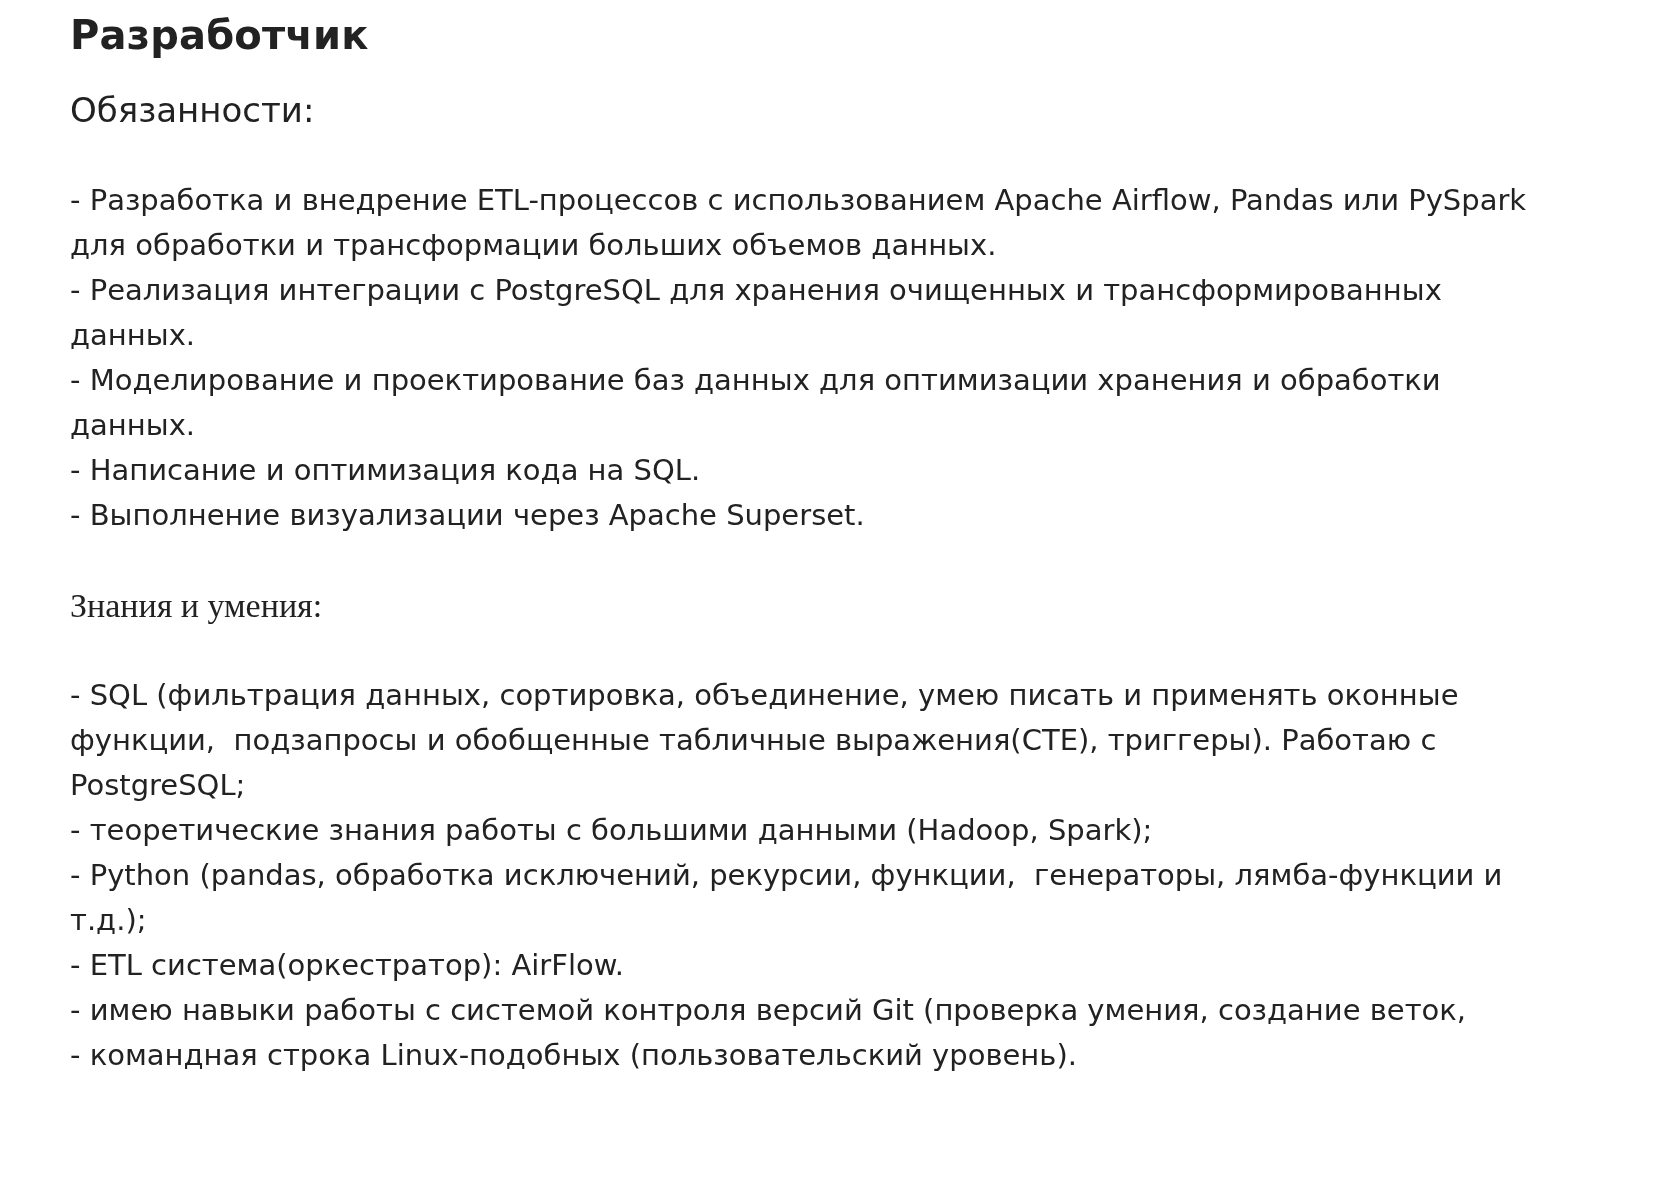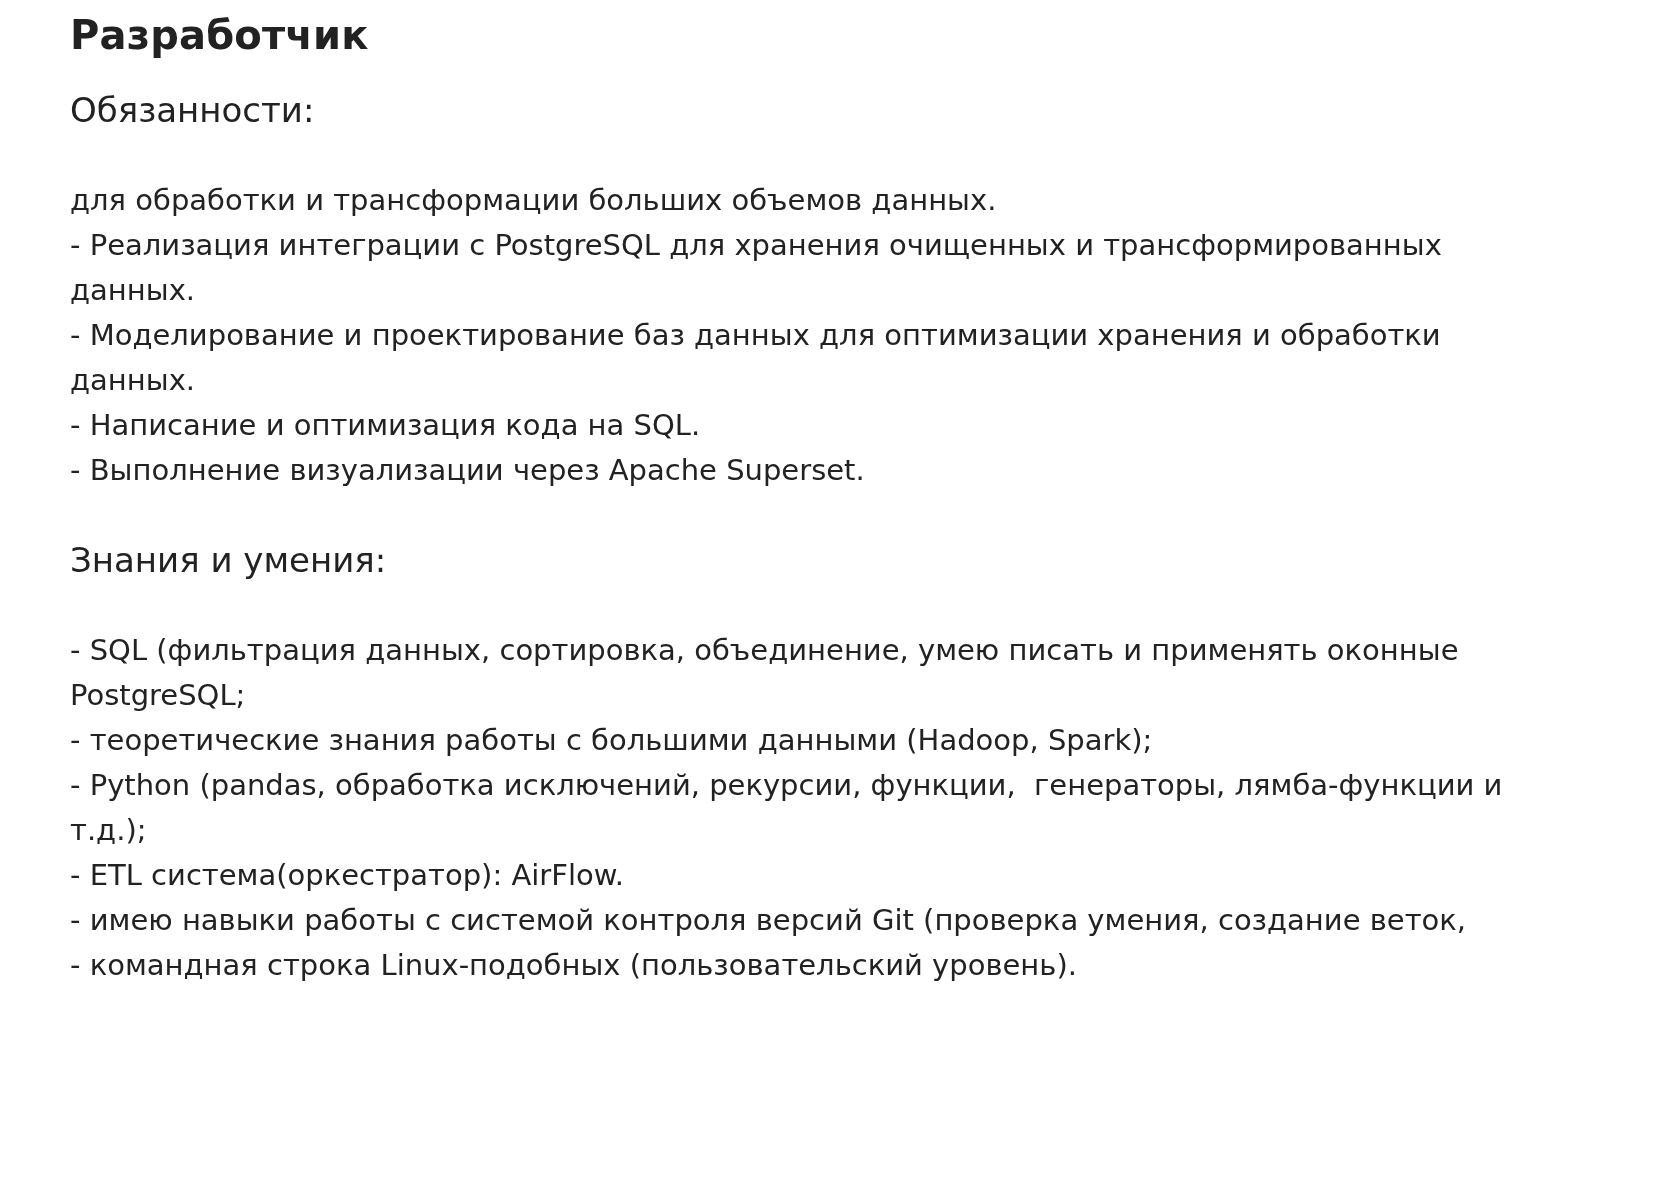--- a/index.html
+++ b/index.html
@@ -25,20 +25,21 @@
     letter-spacing: 0.2px;
   }
   .section-heading {
     font-size: 34px;
     line-height: 45px;
     font-weight: 400;
     margin: 0 0 45px 0;
   }
   .section + .section .section-heading {
     margin-top: 45px;
+    font-family: Liberation Serif, serif;
   }
   .bullet-list {
     margin: 0;
     padding: 0;
   }
   .bullet-item {
     margin: 0;
     padding: 0;
   }
   .text-line {
@@ -51,20 +52,21 @@
 <body>
 
 <main class="page">
 
   <h1 class="title">Разработчик</h1>
 
   <section class="section">
     <p class="section-heading">Обязанности:</p>
     <div class="bullet-list">
         <div class="bullet-item">
+          <div class="text-line">- Разработка и внедрение ETL-процессов с использованием Apache Airflow, Pandas или PySpark</div>
           <div class="text-line">для обработки и трансформации больших объемов данных.</div>
         </div>
         <div class="bullet-item">
           <div class="text-line">- Реализация интеграции с PostgreSQL для хранения очищенных и трансформированных</div>
           <div class="text-line">данных.</div>
         </div>
         <div class="bullet-item">
           <div class="text-line">- Моделирование и проектирование баз данных для оптимизации хранения и обработки</div>
           <div class="text-line">данных.</div>
         </div>
@@ -75,20 +77,21 @@
           <div class="text-line">- Выполнение визуализации через Apache Superset.</div>
         </div>
       </div>
   </section>
 
   <section class="section">
     <p class="section-heading">Знания и умения:</p>
     <div class="bullet-list">
         <div class="bullet-item">
           <div class="text-line">- SQL (фильтрация данных, сортировка, объединение, умею писать и применять оконные</div>
+          <div class="text-line">функции,  подзапросы и обобщенные табличные выражения(CTE), триггеры). Работаю с</div>
           <div class="text-line">PostgreSQL;</div>
         </div>
         <div class="bullet-item">
           <div class="text-line">- теоретические знания работы с большими данными (Hadoop, Spark);</div>
         </div>
         <div class="bullet-item">
           <div class="text-line">- Python (pandas, обработка исключений, рекурсии, функции,  генераторы, лямба-функции и</div>
           <div class="text-line">т.д.);</div>
         </div>
         <div class="bullet-item">

